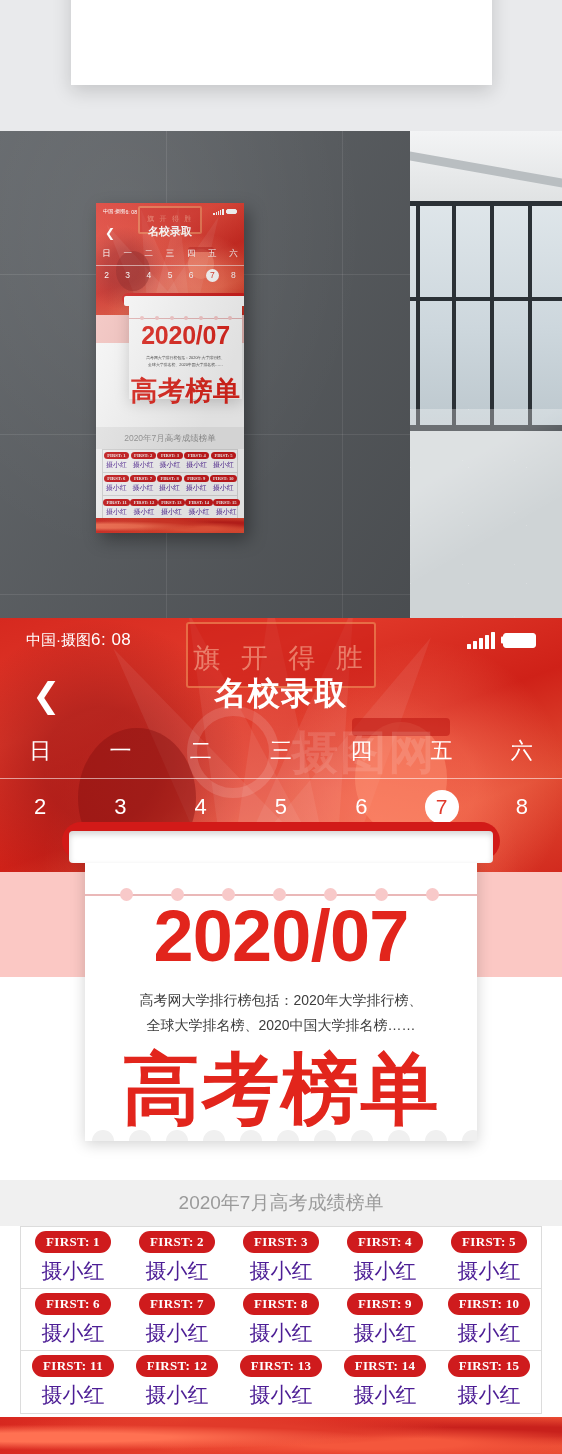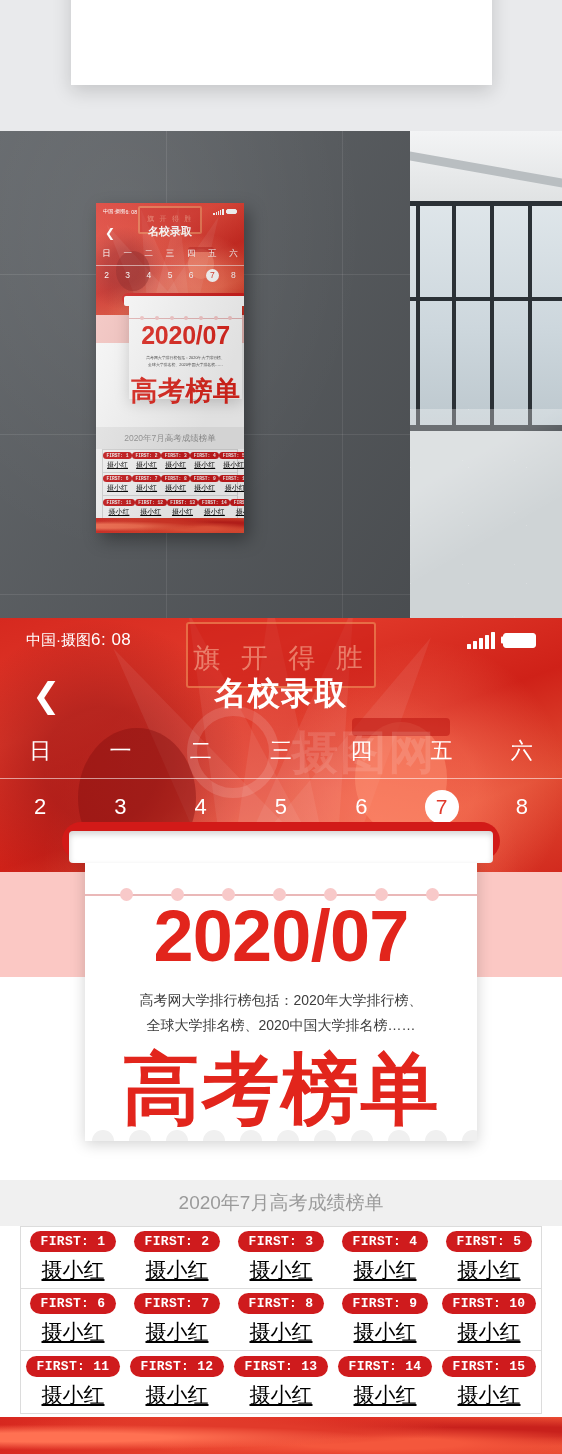--- a/index.html
+++ b/index.html
@@ -150,23 +150,23 @@
   .scallop{ position:absolute; left:0; width:100%; }
 
   .sectionbar{ position:absolute; left:0; width:100%; background:#f0f0f0;
                color:#9a9a9a; text-align:center; }
   .listbox{ position:absolute; background:#fff; border:1px solid #dcdcdc; }
   .lrow{ display:flex; border-bottom:1px solid #dedede; }
   .lrow:last-child{ border-bottom:none; }
   .lcell{ flex:1; display:flex; flex-direction:column; align-items:center; justify-content:center; }
   .badge{
     background:#cf1b1d; color:#fff; font-weight:bold;
-    font-family:Liberation Mono, monospace; white-space:nowrap;
-  }
-  .lname{ color:#000000;text-decoration:underline; }
+    font-family:Liberation Serif, serif; white-space:nowrap;
+  }
+  .lname{ color:#4c1d95; }
   .footband{
     position:absolute; left:0; width:100%;
     background:
       radial-gradient(ellipse at 10% 55%, #ff7152 0 16%, rgba(255,113,82,0) 44%),
       radial-gradient(ellipse at 40% 35%, #e13a2a 0 18%, rgba(225,58,42,0) 48%),
       radial-gradient(ellipse at 68% 72%, #f4573c 0 15%, rgba(244,87,60,0) 45%),
       radial-gradient(ellipse at 90% 40%, #c8211c 0 16%, rgba(200,33,28,0) 46%),
       linear-gradient(100deg,#d7271f 0%,#e6402c 32%,#dd2d22 60%,#e94c33 100%);
   }
 

